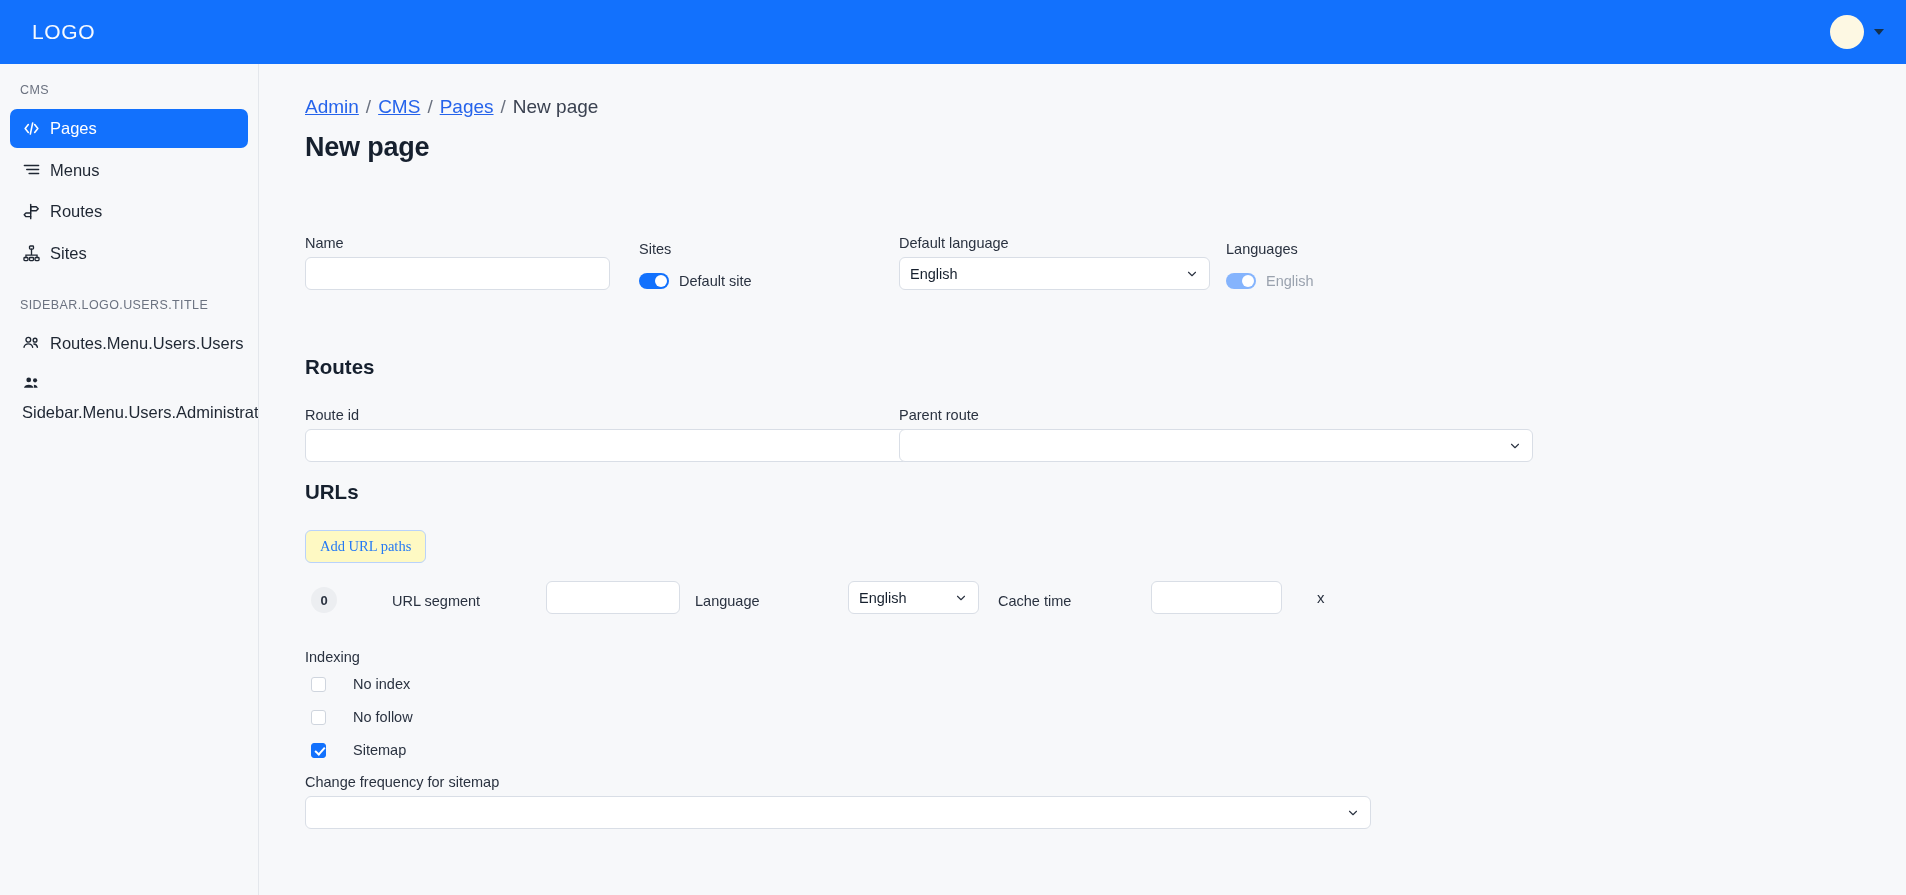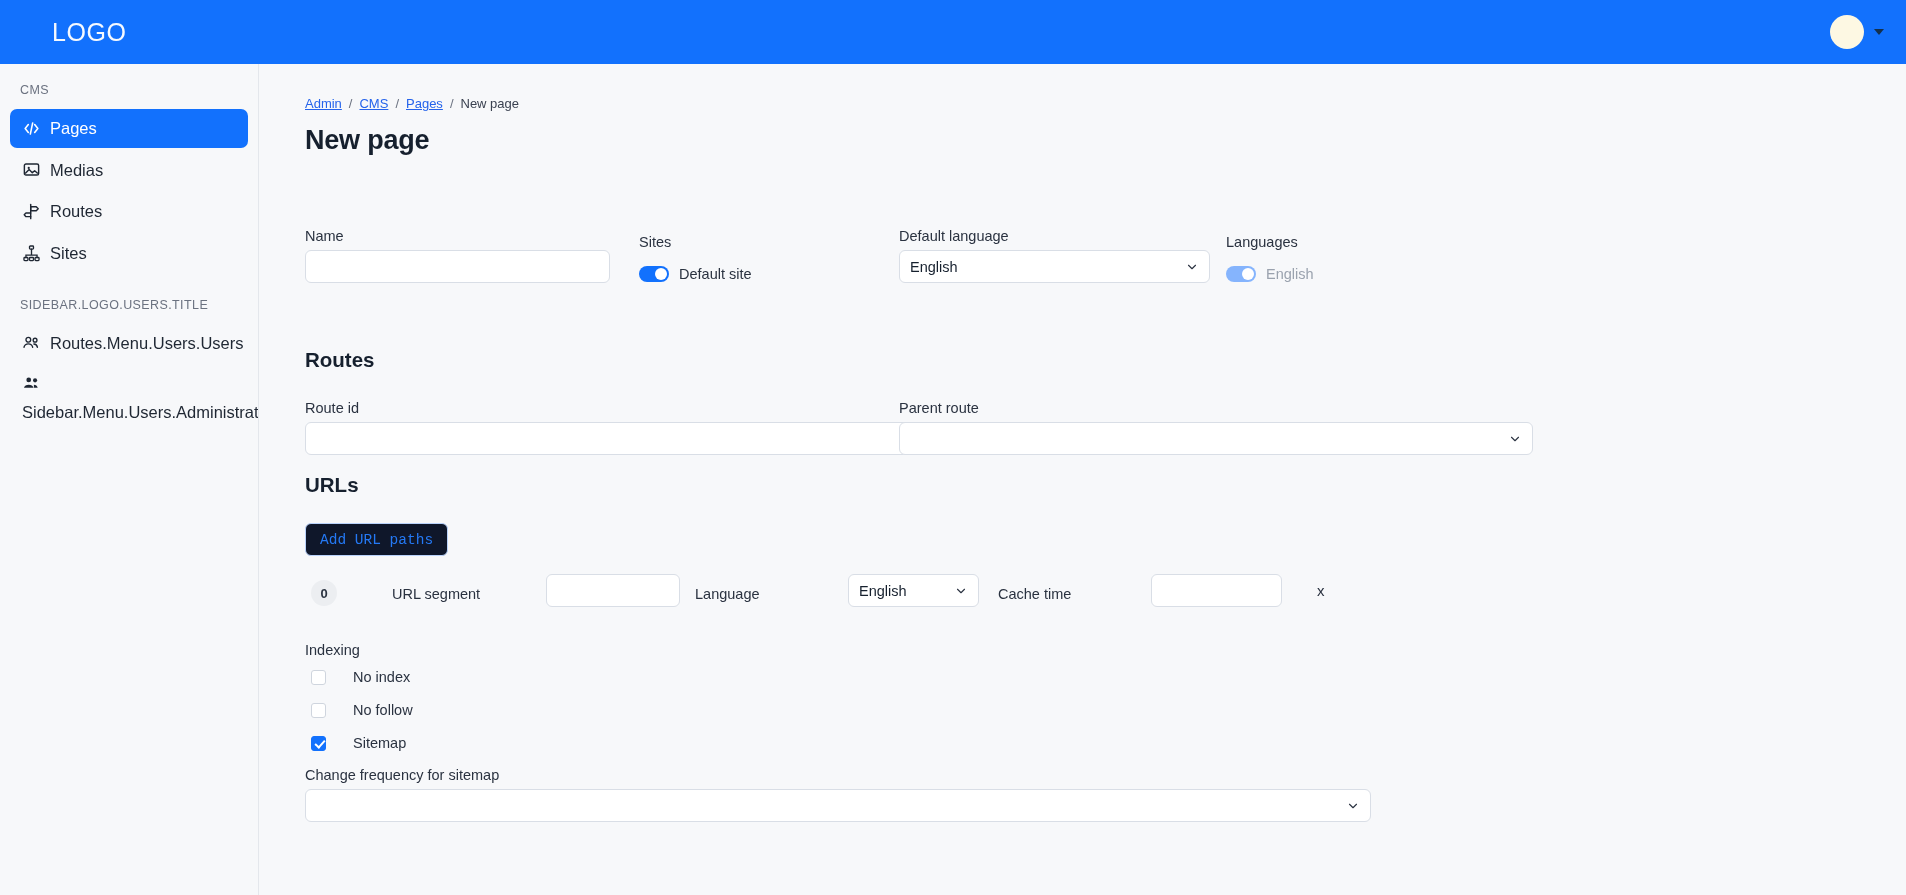--- a/index.html
+++ b/index.html
@@ -14,23 +14,23 @@
 
   
   .topbar {
     position: absolute; top: 0; left: 0;
     width: 1906px; height: 64px;
     background: #1271fd;
     display: flex; align-items: center;
     z-index: 20;
   }
   .logo {
-    margin-left: 52px;
+    margin-left: 32px;
     color: #ffffff;
-    font-size: 25px;
+    font-size: 21px;
     font-weight: 400;
     letter-spacing: 0.6px;
     opacity: .96;
   }
   .topbar-right {
     margin-left: auto;
     margin-right: 22px;
     display: flex; align-items: center; gap: 10px;
   }
   .avatar {
@@ -86,21 +86,21 @@
 
   
   .main {
     position: absolute; top: 64px; left: 260px;
     width: 1646px; height: 831px;
     background: #f7f8fa;
     overflow: hidden;
   }
   .breadcrumb {
     margin: 32px 0 8px 45px;
-    font-size: 13px;
+    font-size: 19px;
     color: #3a4150;
     display: flex; align-items: center; gap: 7px;
   }
   .breadcrumb a {
     color: #2563eb;
     text-decoration: underline;
     cursor: pointer;
   }
   .breadcrumb .sep { color: #6b7280; }
   .breadcrumb .cur { color: #3a4150; }
@@ -178,25 +178,25 @@
     font-weight: 700;
     color: #16202e;
   }
 
   .btn-outline {
     display: inline-flex; align-items: center; justify-content: center;
     height: 33px;
     padding: 0 14px;
     border: 1px solid #b9d2fb;
     border-radius: 6px;
-    background: #0f172a;
+    background: #fef9c3;
     color: #2479f5;
     font-size: 14.5px;
     cursor: pointer;
-    font-family: Liberation Mono, monospace;
+    font-family: Liberation Serif, serif;
   }
 
   .idx-badge {
     width: 26px; height: 26px;
     border-radius: 50%;
     background: #eceef1;
     display: flex; align-items: center; justify-content: center;
     font-size: 13px;
     font-weight: 700;
     color: #2a3240;
@@ -256,32 +256,32 @@
     <span class="ic">
       <svg viewBox="0 0 24 24" fill="none" stroke="currentColor" stroke-width="2" stroke-linecap="round" stroke-linejoin="round">
         <polyline points="8 7 4 12 8 17"></polyline>
           <polyline points="16 7 20 12 16 17"></polyline>
           <line x1="13.5" y1="5" x2="10.5" y2="19"></line>
       </svg>
     </span>
     <span class="lbl">Pages</span>
   </div>
 
-
-
   <div class="side-item">
     <span class="ic">
-      <svg viewBox="0 0 24 24" fill="none" stroke="currentColor" stroke-width="1.8" stroke-linejoin="round">
-        <rect x="3" y="5" width="18" height="14" rx="2"></rect>
-        <circle cx="8.5" cy="10" r="1.4" fill="currentColor" stroke="none"></circle>
-        <path d="M4 17l5-5 4 4 3-2.5 4 3.5"></path>
-      </svg>
-    </span>
-    <span class="lbl">Medias</span>
-  </div>
+      <svg viewBox="0 0 24 24" fill="none" stroke="currentColor" stroke-width="1.8" stroke-linecap="round">
+        <line x1="3" y1="7" x2="21" y2="7"></line>
+          <line x1="6" y1="12" x2="21" y2="12"></line>
+          <line x1="9" y1="17" x2="21" y2="17"></line>
+      </svg>
+    </span>
+    <span class="lbl">Menus</span>
+  </div>
+
+
 
   <div class="side-item">
     <span class="ic">
       <svg viewBox="0 0 24 24" fill="none" stroke="currentColor" stroke-width="1.8" stroke-linecap="round" stroke-linejoin="round">
         <line x1="11" y1="3" x2="11" y2="21"></line>
         <path d="M11 6h7l2.5 2.5L18 11h-7z"></path>
         <path d="M11 14H5l-2.2 2.2L5 18.5h6"></path>
       </svg>
     </span>
     <span class="lbl">Routes</span>

